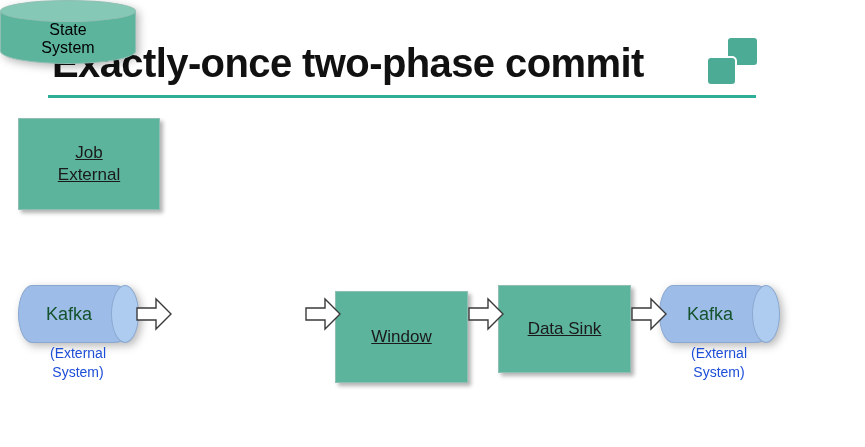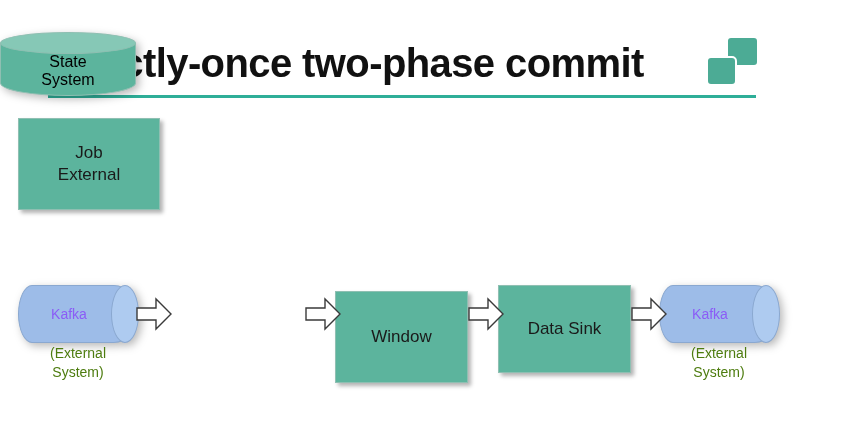--- a/index.html
+++ b/index.html
@@ -72,20 +72,21 @@
   .node {
     position: absolute;
     box-sizing: border-box;
     display: flex;
     align-items: center;
     justify-content: center;
     text-align: center;
     color: #1a1a1a;
     font-size: 17px;
     line-height: 22px;
+    text-decoration: underline;
   }
 
   .box {
     background: #5cb49d;
     border: 1px solid #8fbfb2;
     box-shadow: 3px 3px 4px rgba(0,0,0,0.30);
   }
 
   
   #job-manager {
@@ -95,21 +96,20 @@
     height: 92px;
   }
 
   
   #state-backend {
     left: 336px;
     top: 126px;
     width: 136px;
     height: 64px;
     filter: drop-shadow(3px 3px 4px rgba(0,0,0,0.28));
-    margin-top: 32px;
   }
   #state-backend .cyl-body {
     position: absolute;
     left: 0;
     top: 11px;
     width: 136px;
     height: 53px;
     background: #5cb49d;
     border-radius: 0 0 68px 68px / 0 0 13px 13px;
     border: 1px solid #8fbfb2;
@@ -168,36 +168,36 @@
   }
   .hcyl .hcyl-label {
     position: absolute;
     left: 0;
     top: 0;
     width: 100%;
     height: 100%;
     display: flex;
     align-items: center;
     justify-content: center;
-    font-size: 14px;
-    color: #8b5cf6;
+    font-size: 18px;
+    color: #14532d;
     padding-right: 18px;
     box-sizing: border-box;
   }
 
   #kafka-left { left: 18px; top: 285px; width: 120px; height: 58px; }
   #kafka-right { left: 659px; top: 285px; width: 120px; height: 58px; }
 
   .ext-label {
     position: absolute;
     width: 140px;
     text-align: center;
     font-size: 14px;
     line-height: 19px;
-    color: #4d7c0f;
+    color: #1d4ed8;
   }
   #kafka-left-ext { left: 8px; top: 344px; }
   #kafka-right-ext { left: 649px; top: 344px; }
 
   
   #data-source { left: 172px; top: 285px; width: 133px; height: 92px; }
   #window      { left: 335px; top: 291px; width: 133px; height: 92px; }
   #data-sink   { left: 498px; top: 285px; width: 133px; height: 88px; }
 
   

